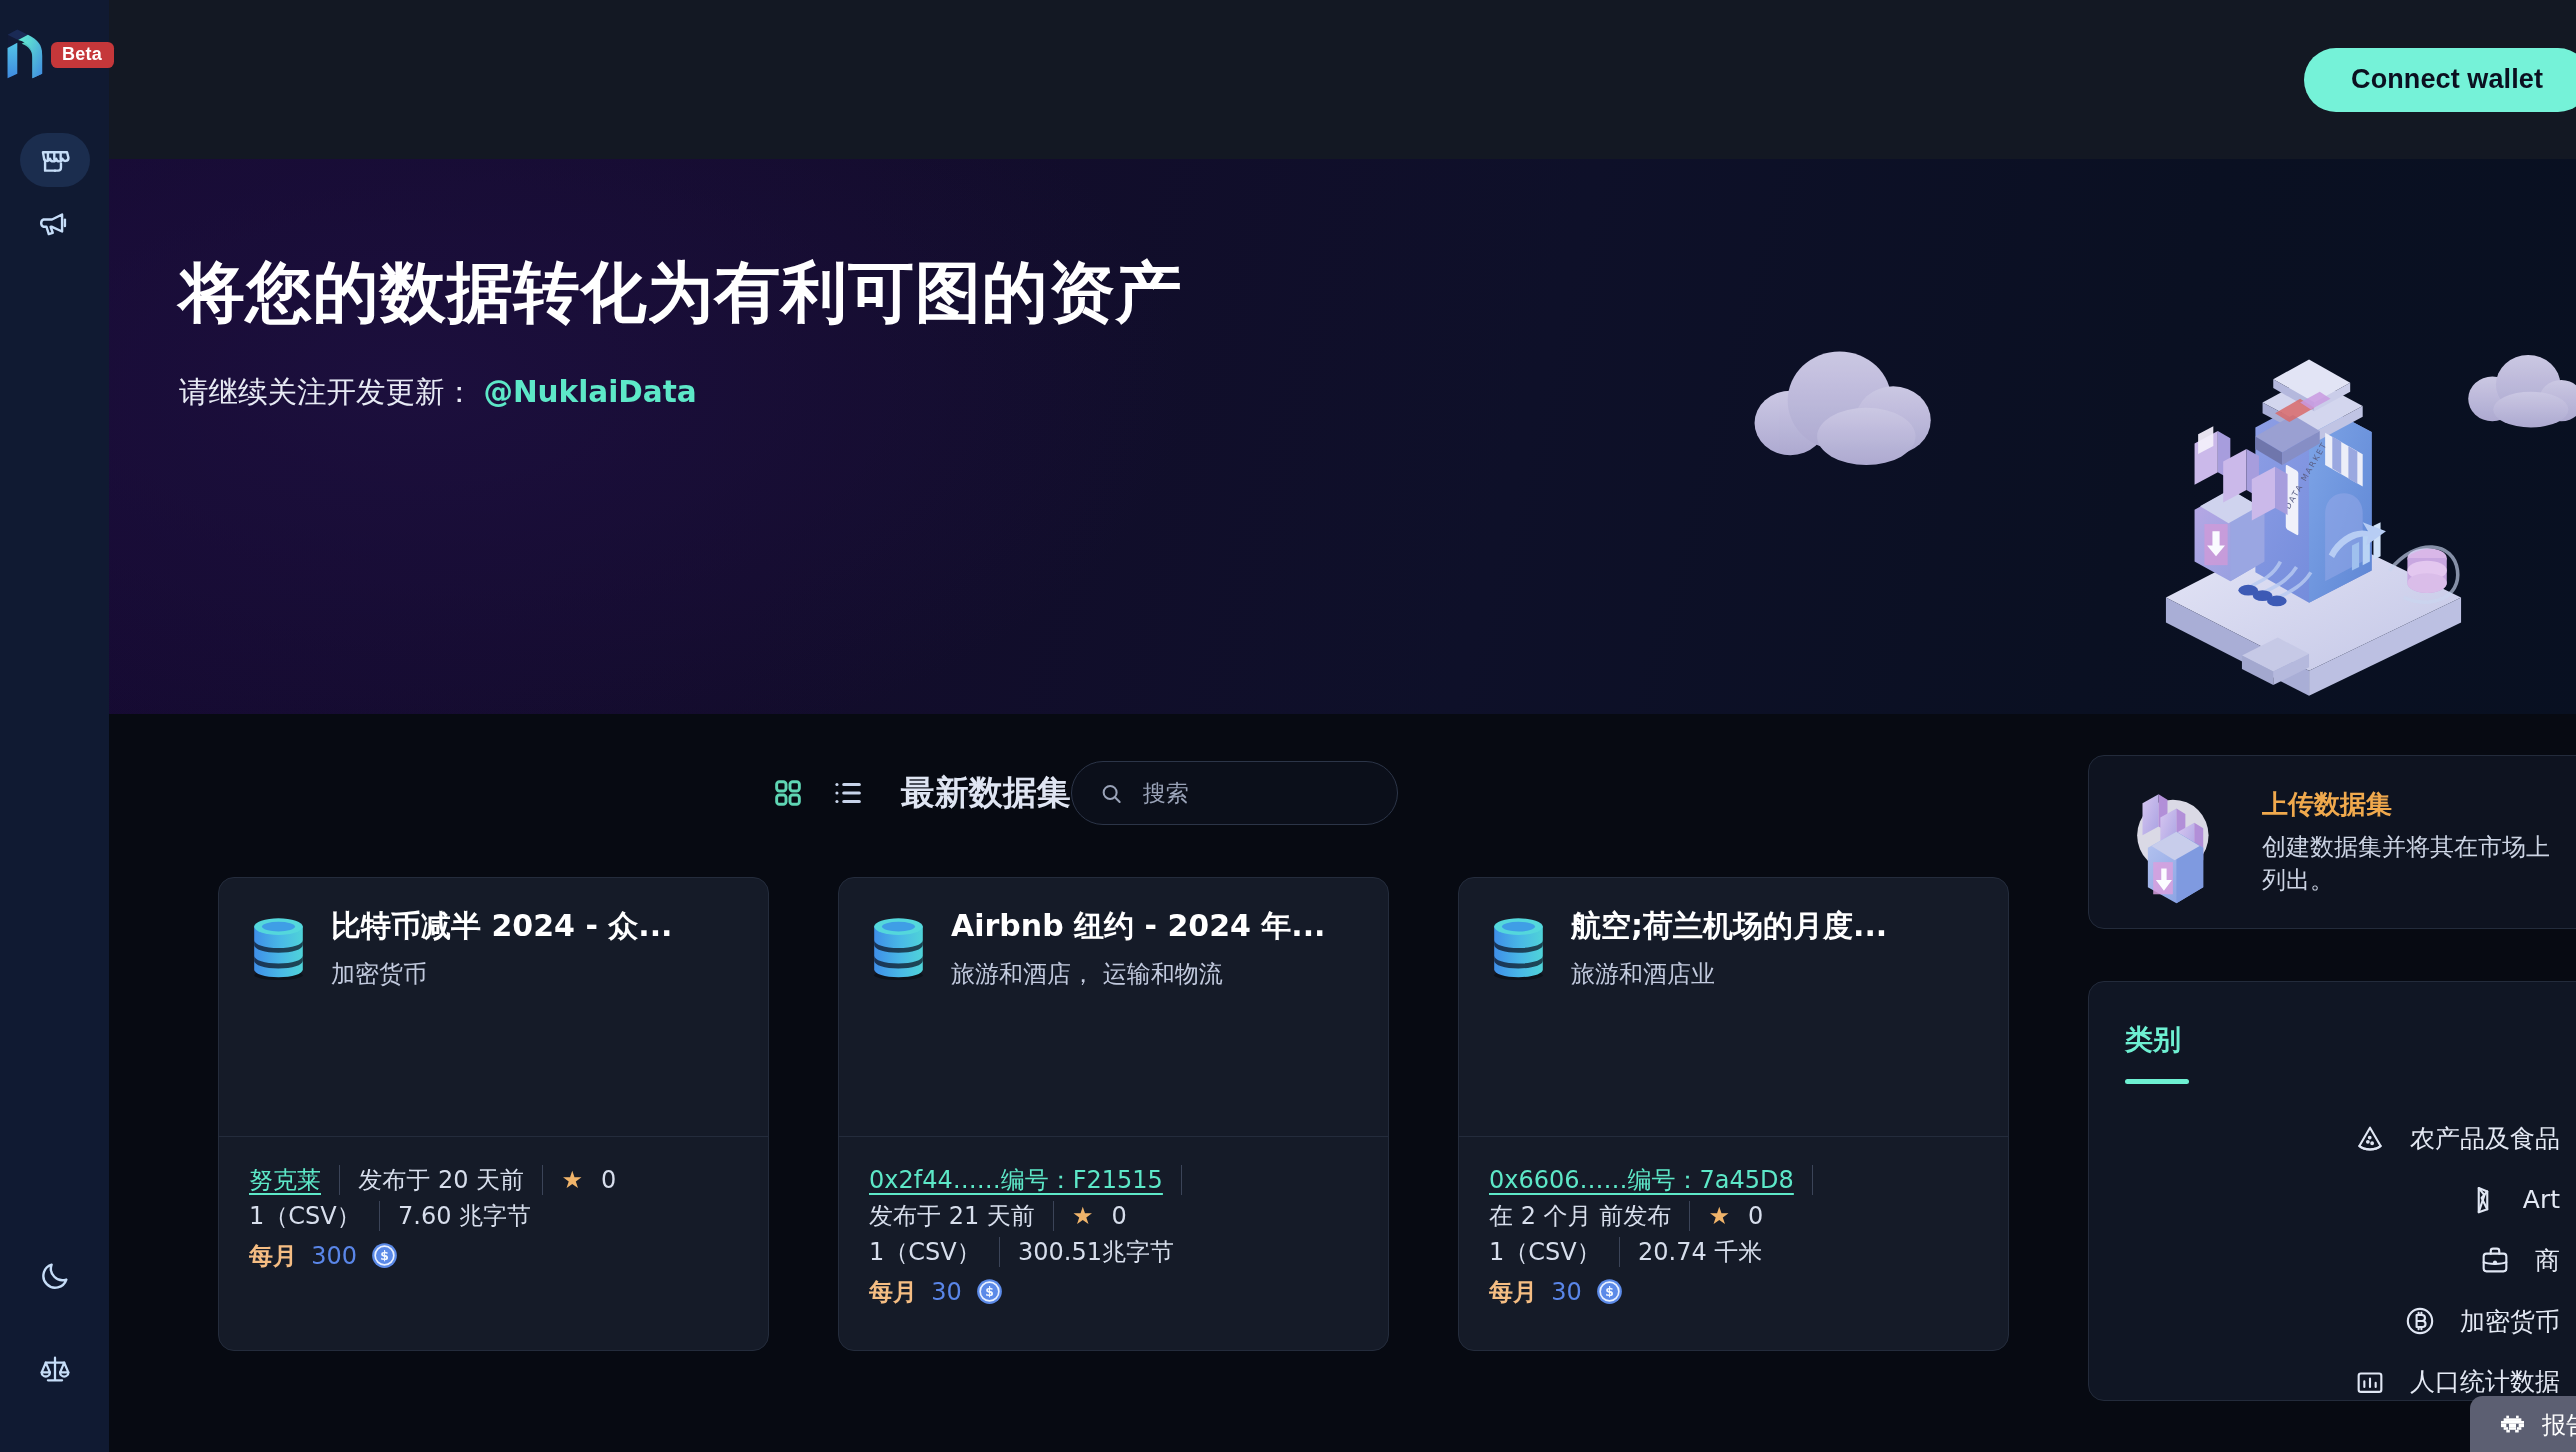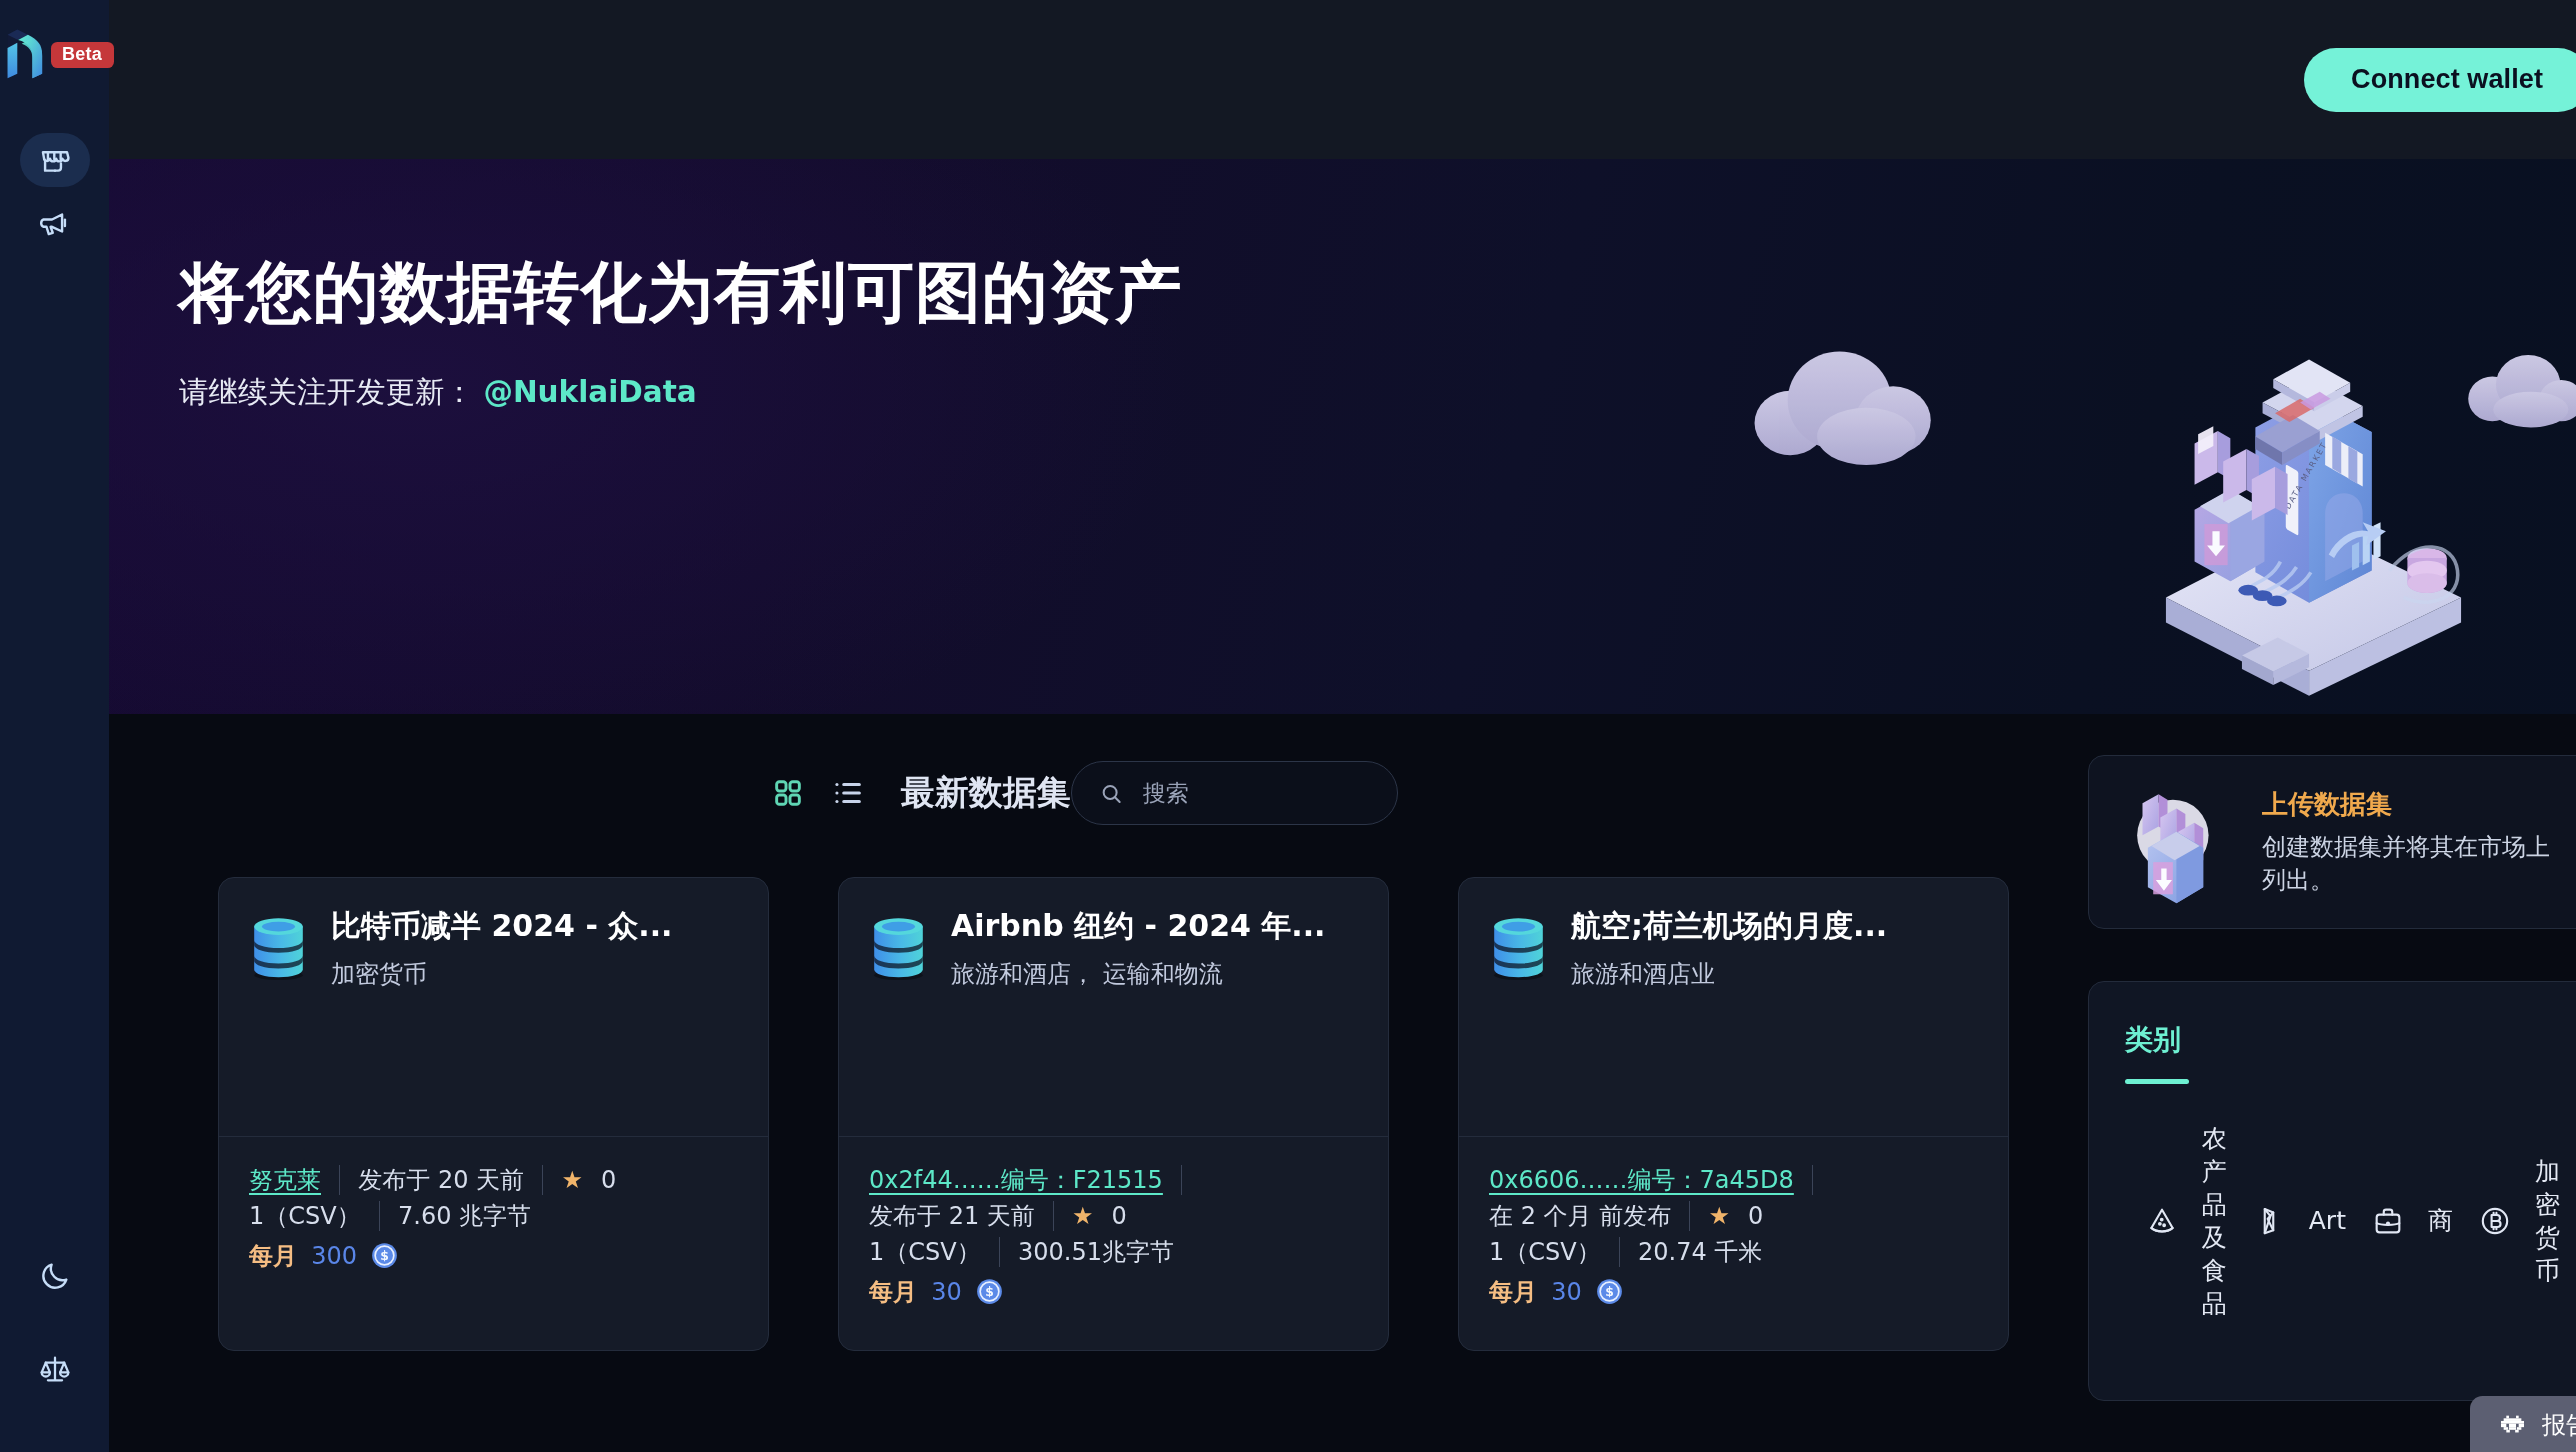--- a/index.html
+++ b/index.html
@@ -174,21 +174,21 @@
   .upload-title { color: #f0a94d; font-size: 26px; font-weight: 700; font-family:"DejaVu Sans", sans-serif; }
   .upload-desc { margin-top: 9px; color: #ccd4e4; font-size: 24px; line-height: 1.38; font-family:"DejaVu Sans", sans-serif; }
 
   .cat-card {
     margin-top: 52px;
     background: #101624; border: 1.3px solid #232b3b; border-radius: 16px;
     padding: 39px 36px 0 36px; height: 420px; overflow: hidden;
   }
   .cat-title { color: #6ef0d2; font-size: 28px; font-weight: 700; font-family:"DejaVu Sans", sans-serif; }
   .cat-underline { width: 64px; height: 5.4px; background: #6ef0d2; margin-top: 19.7px; border-radius: 2.7px; }
-  .cat-list { margin-top: 27px; display:flex; gap: 5.4px; }
+  .cat-list { margin-top: 27px; display:flex; flex-direction:column; gap: 5.4px; align-items: flex-end; }
   .cat-item { display:flex; align-items:center; gap: 23px; padding: 10.7px 0 10.7px 19.7px; cursor:pointer; }
   .cat-item svg { width: 34px; height: 34px; flex: 0 0 34px; }
   .cat-label { color: #e4e9f4; font-size: 25px; font-family:"DejaVu Sans", sans-serif; }
 
   
   .report-bug {
     position: absolute; right: 0px; bottom: 0px;
     background: #5c5f72; color: #ffffff;
     border-radius: 12.5px 12.5px 0 0;
     height: 57px; padding: 0 29px;

